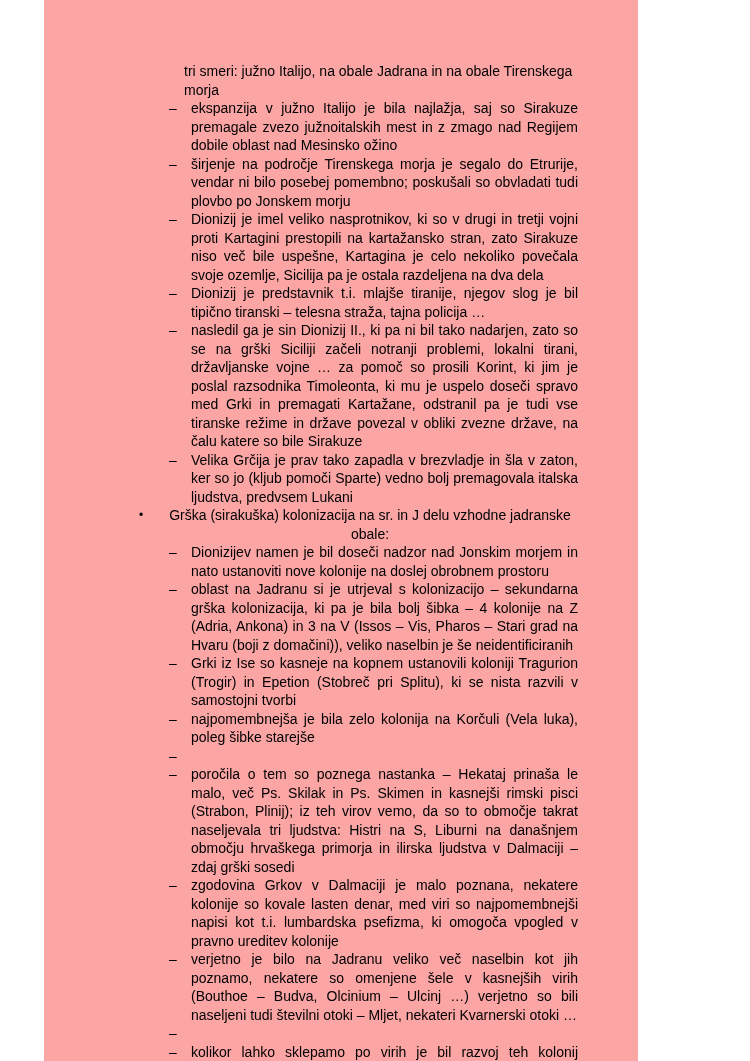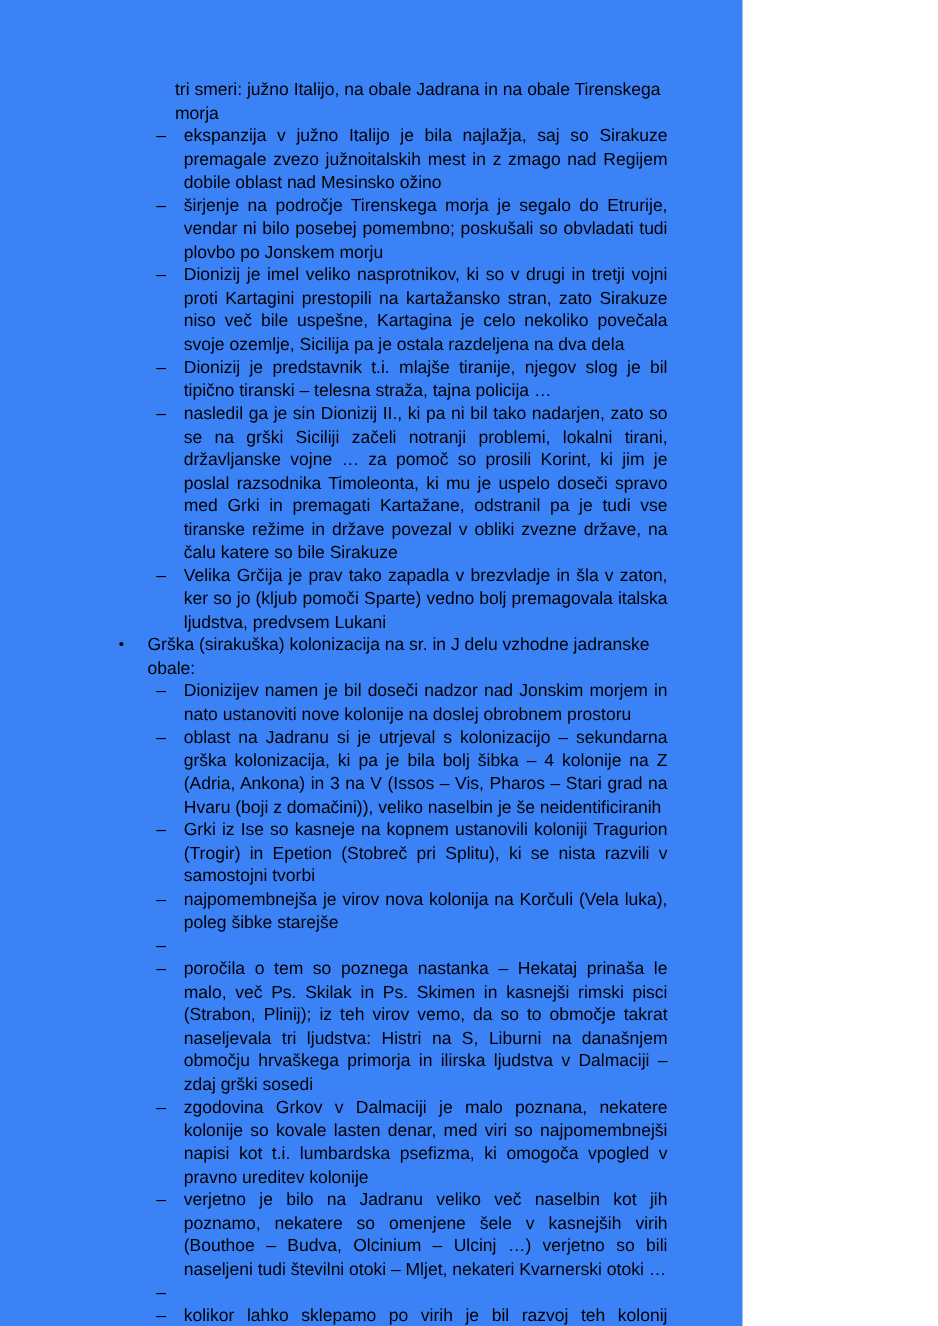--- a/index.html
+++ b/index.html
@@ -4,26 +4,27 @@
 <style>
   html, body {
     margin: 0;
     padding: 0;
     background: #ffffff;
   }
   .page {
     position: relative;
     width: 594px;
     height: 1061px;
-    background: #3b82f6;
+    background: #fca5a5;
     color: #000000;
     font-family: "Liberation Sans", "DejaVu Sans", sans-serif;
     font-size: 14px;
     line-height: 18.5px;
     overflow: hidden;
+    margin-left: 44px;
   }
   .content {
     position: absolute;
     top: 62px;
     left: 0;
     right: 0;
     padding-right: 60px;
     box-sizing: border-box;
   }
   p { margin: 0; }
@@ -38,21 +39,21 @@
   .li .tx {
     flex: 1 1 auto;
     text-align: justify;
   }
   
   .l1 { padding-left: 95px; }
   .l1 .mk {
     flex: 0 0 23px;
     font-size: 12px;
   }
-  .l1 .tx { text-align: left; }
+  .l1 .tx { text-align: center; }
   
   .l2 { padding-left: 125px; }
   .l2 .mk {
     flex: 0 0 22px;
   }
 </style>
 </head>
 <body>
 
 <div class="page">
@@ -97,21 +98,21 @@
     <div class="li l2">
       <span class="mk">–</span>
       <p class="tx">oblast na Jadranu si je utrjeval s kolonizacijo – sekundarna grška kolonizacija, ki pa je bila bolj šibka – 4 kolonije na Z (Adria, Ankona) in 3 na V (Issos – Vis, Pharos – Stari grad na Hvaru (boji z domačini)), veliko naselbin je še neidentificiranih</p>
     </div>
     <div class="li l2">
       <span class="mk">–</span>
       <p class="tx">Grki iz Ise so kasneje na kopnem ustanovili koloniji Tragurion (Trogir) in Epetion (Stobreč pri Splitu), ki se nista razvili v samostojni tvorbi</p>
     </div>
     <div class="li l2">
       <span class="mk">–</span>
-      <p class="tx">najpomembnejša je virov nova kolonija na Korčuli (Vela luka), poleg šibke starejše</p>
+      <p class="tx">najpomembnejša je bila zelo kolonija na Korčuli (Vela luka), poleg šibke starejše</p>
     </div>
     <div class="li l2">
       <span class="mk">–</span>
     </div>
     <div class="li l2">
       <span class="mk">–</span>
       <p class="tx">poročila o tem so poznega nastanka – Hekataj prinaša le malo, več Ps. Skilak in Ps. Skimen in kasnejši rimski pisci (Strabon, Plinij); iz teh virov vemo, da so to območje takrat naseljevala tri ljudstva: Histri na S, Liburni na današnjem območju hrvaškega primorja in ilirska ljudstva v Dalmaciji – zdaj grški sosedi</p>
     </div>
     <div class="li l2">
       <span class="mk">–</span>

